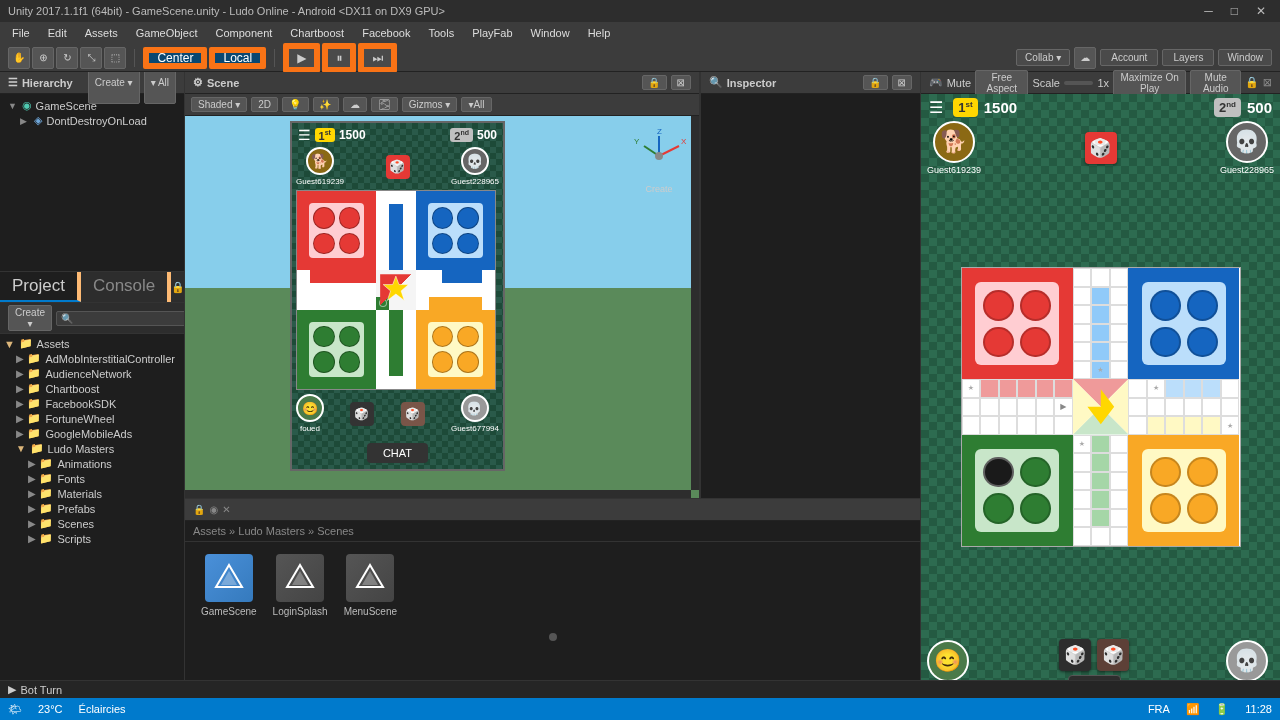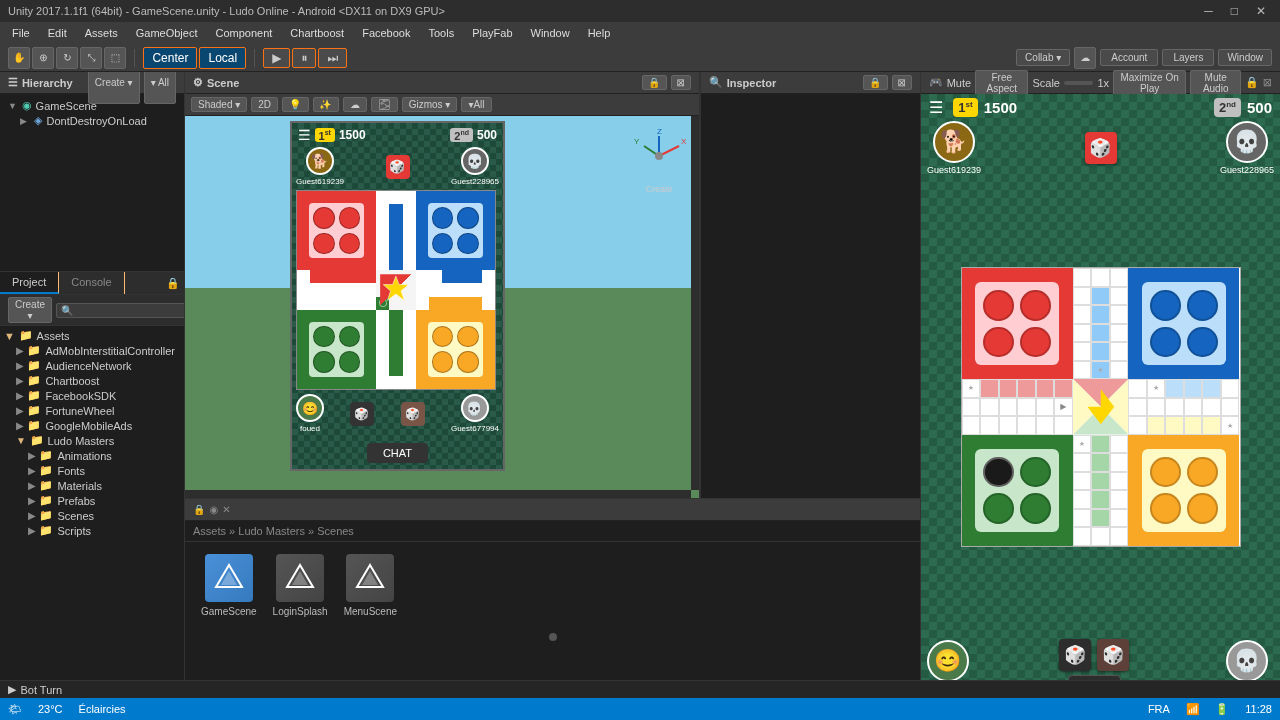--- a/index.html
+++ b/index.html
@@ -51,21 +51,21 @@
 
     
     #hierarchy-panel { height: 200px; border-bottom: 1px solid #333; overflow: hidden; }
     #hierarchy-content { padding: 4px 0; font-size: 11px; }
     .hier-item { display: flex; align-items: center; padding: 1px 8px; cursor: pointer; gap: 4px; }
     .hier-arrow { color: #888; font-size: 9px; width: 10px; }
 
     
     #bottom-left-panel { flex: 1; overflow: hidden; display: flex; flex-direction: column; }
     .tab-bar { display: flex; background: #2d2d2d; border-bottom: 1px solid #333; }
-    .tab { padding: 4px 12px; cursor: pointer; font-size: 11px; color: #888; border-right: 1px solid #fdba74; }
+    .tab { padding: 4px 12px; cursor: pointer; font-size: 17px; color: #888; border-right: 4px solid #fdba74; }
     .tab.active { background: #1e1e1e; color: #ccc; border-bottom: 2px solid #007acc; }
 
     
     #assets-tree { flex: 1; overflow-y: auto; padding: 2px 0; font-size: 11px; }
     .asset-item { display: flex; align-items: center; padding: 1px 4px; cursor: pointer; gap: 4px; }
     .asset-indent-1 { padding-left: 16px; }
     .asset-indent-2 { padding-left: 28px; }
 
     
     #center-area {
@@ -117,21 +117,21 @@
     
     ::-webkit-scrollbar { width: 6px; }
     ::-webkit-scrollbar-track { background: #1e1e1e; }
     ::-webkit-scrollbar-thumb { background: #555; border-radius: 3px; }
 
     
     #unity-topbar {
       display: flex; align-items: center; height: 28px; background: #3c3c3c;
       padding: 0 8px; gap: 6px; border-bottom: 1px solid #222;
     }
-    .play-btn { background: #4a4a4a; border: 1px solid #f97316; border-radius: 2px; padding: 2px 8px; cursor: pointer; color: #ccc; font-size: 12px; }
+    .play-btn { background: #4a4a4a; border: 6px solid #f97316; border-radius: 2px; padding: 2px 8px; cursor: pointer; color: #ccc; font-size: 12px; }
     .play-btn.active { background: #094771; color: white; }
     .collab-btn { background: #4a4a4a; border: 1px solid #666; border-radius: 2px; padding: 2px 8px; cursor: pointer; color: #ccc; font-size: 10px; margin-left: auto; }
     .account-btn { background: #4a4a4a; border: 1px solid #666; border-radius: 2px; padding: 2px 10px; cursor: pointer; color: #ccc; font-size: 10px; }
     .layout-btn { background: #4a4a4a; border: 1px solid #666; border-radius: 2px; padding: 2px 8px; cursor: pointer; color: #ccc; font-size: 10px; }
 
     
     #scene-gizmo {
       position: absolute; right: 10px; top: 10px; width: 60px; height: 60px;
     }
 

